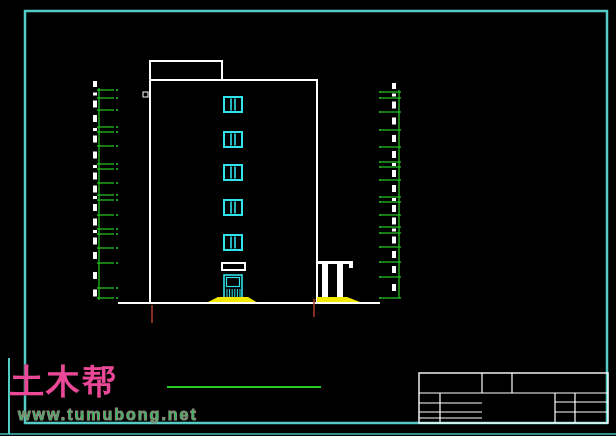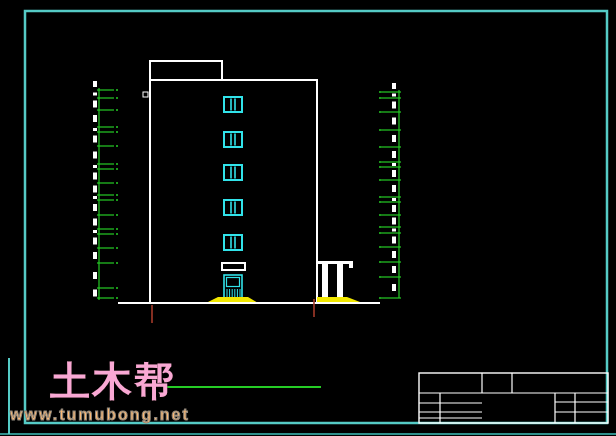--- a/index.html
+++ b/index.html
@@ -4,28 +4,27 @@
 <style>
   html,body{margin:0;padding:0;background:#000;}
   #stage{
     position:relative;width:616px;height:436px;background:#000;
     overflow:hidden;font-family:"Liberation Sans",sans-serif;
   }
   #drawing{position:absolute;left:0;top:0;}
   #watermark{position:absolute;left:10px;top:358px;pointer-events:none;}
   #wm-logo{
     font-family:"DejaVu Sans",sans-serif;font-weight:bold;
-    font-size:40px;line-height:46px;color:#f9a8d4;letter-spacing:2px;
+    font-size:34px;line-height:46px;color:#ec4899;letter-spacing:2px;
     text-shadow:0 0 1px #241a10;
-    padding-left:40px;
   }
   #wm-url{
     font-family:"Liberation Sans",sans-serif;font-weight:bold;
-    font-size:16px;letter-spacing:2px;color:#fdba74;
-    -webkit-text-stroke:1px #8f877c;margin-top:2px;
+    font-size:16px;letter-spacing:2px;color:#22c55e;
+    -webkit-text-stroke:1px #8f877c;margin-top:2px;margin-left:8px;
   }
 </style>
 </head>
 <body>
 
 <div id="stage">
   <svg id="drawing" width="616" height="436" viewBox="0 0 616 436">
       <rect x="25" y="11" width="582" height="412" stroke="#55cbc6" stroke-width="2.5" fill="none"></rect>
       <line x1="0" y1="434" x2="616" y2="434" stroke="#2f8f8b" stroke-width="2"></line>
       <line x1="9" y1="358" x2="9" y2="434" stroke="#55cbc6" stroke-width="2"></line>

